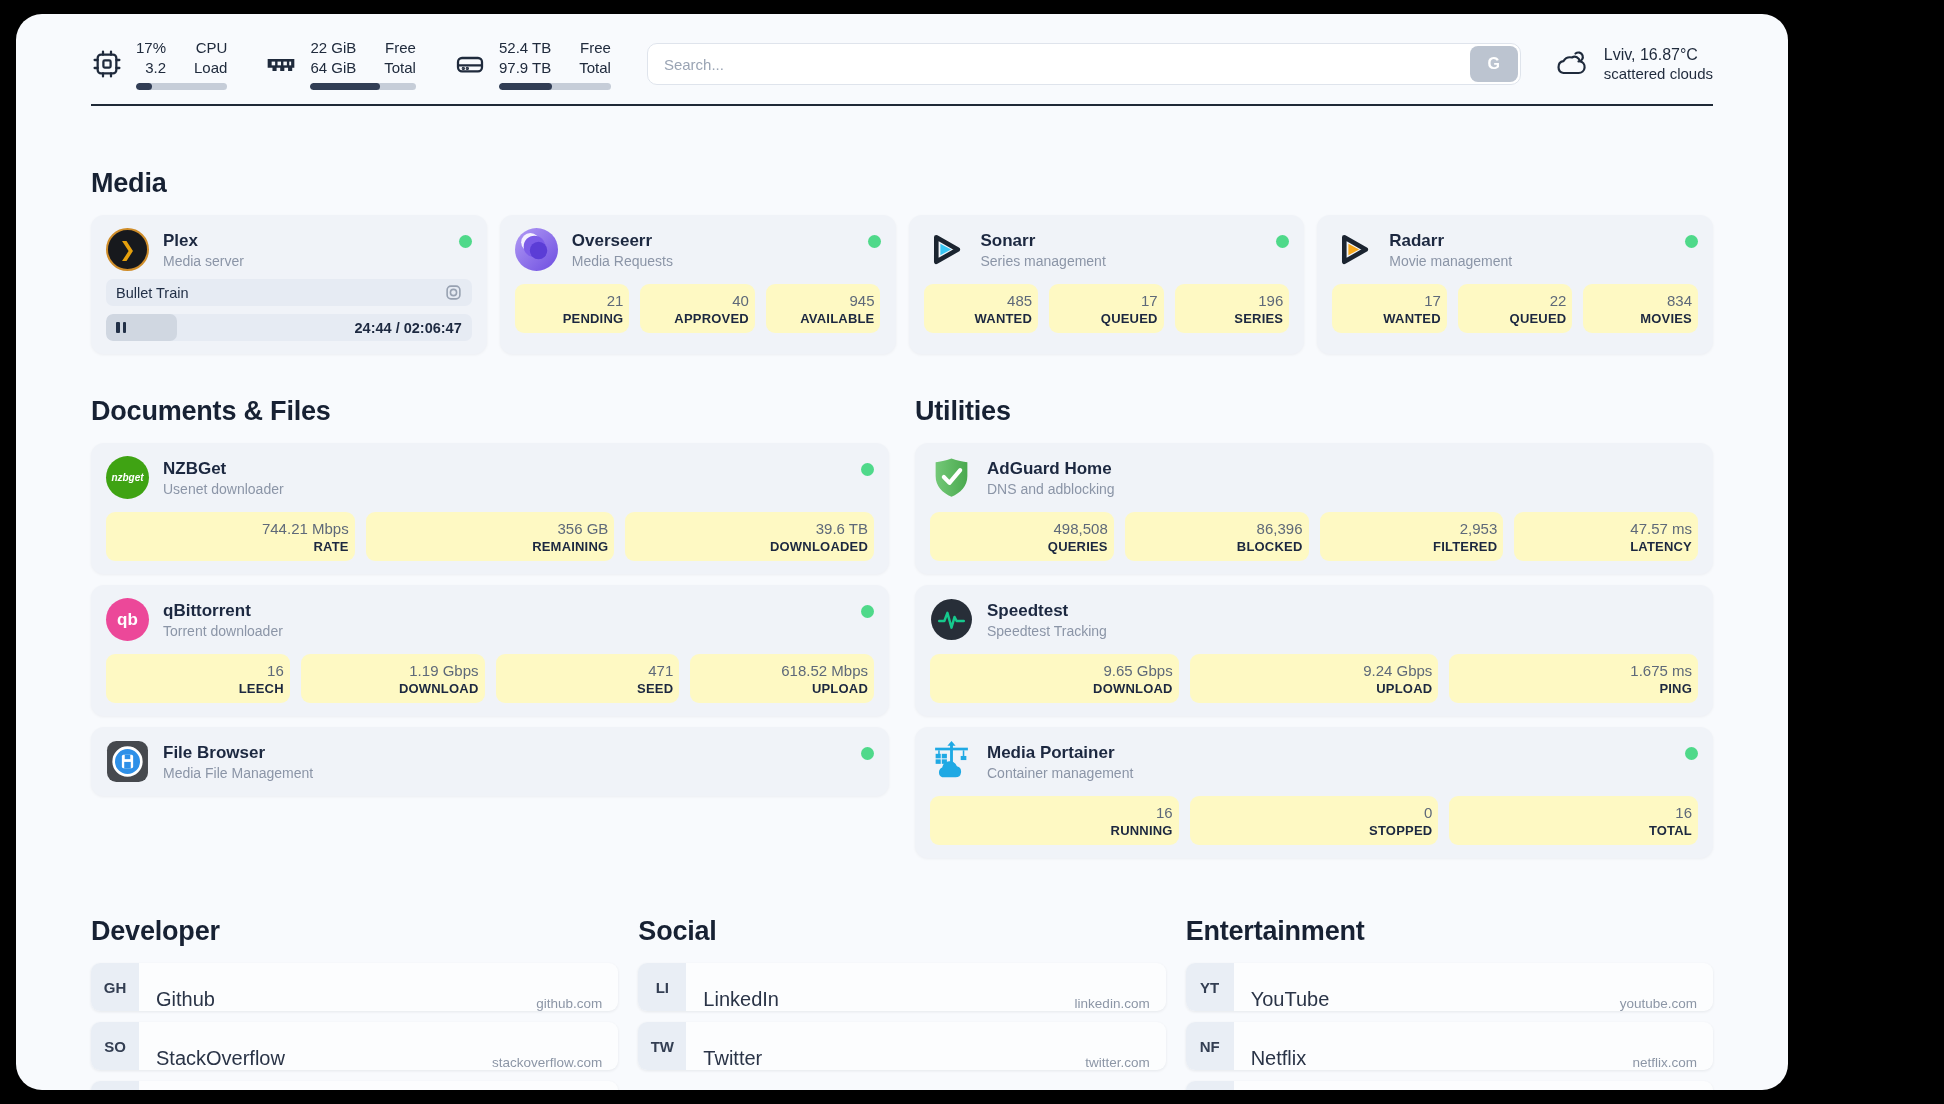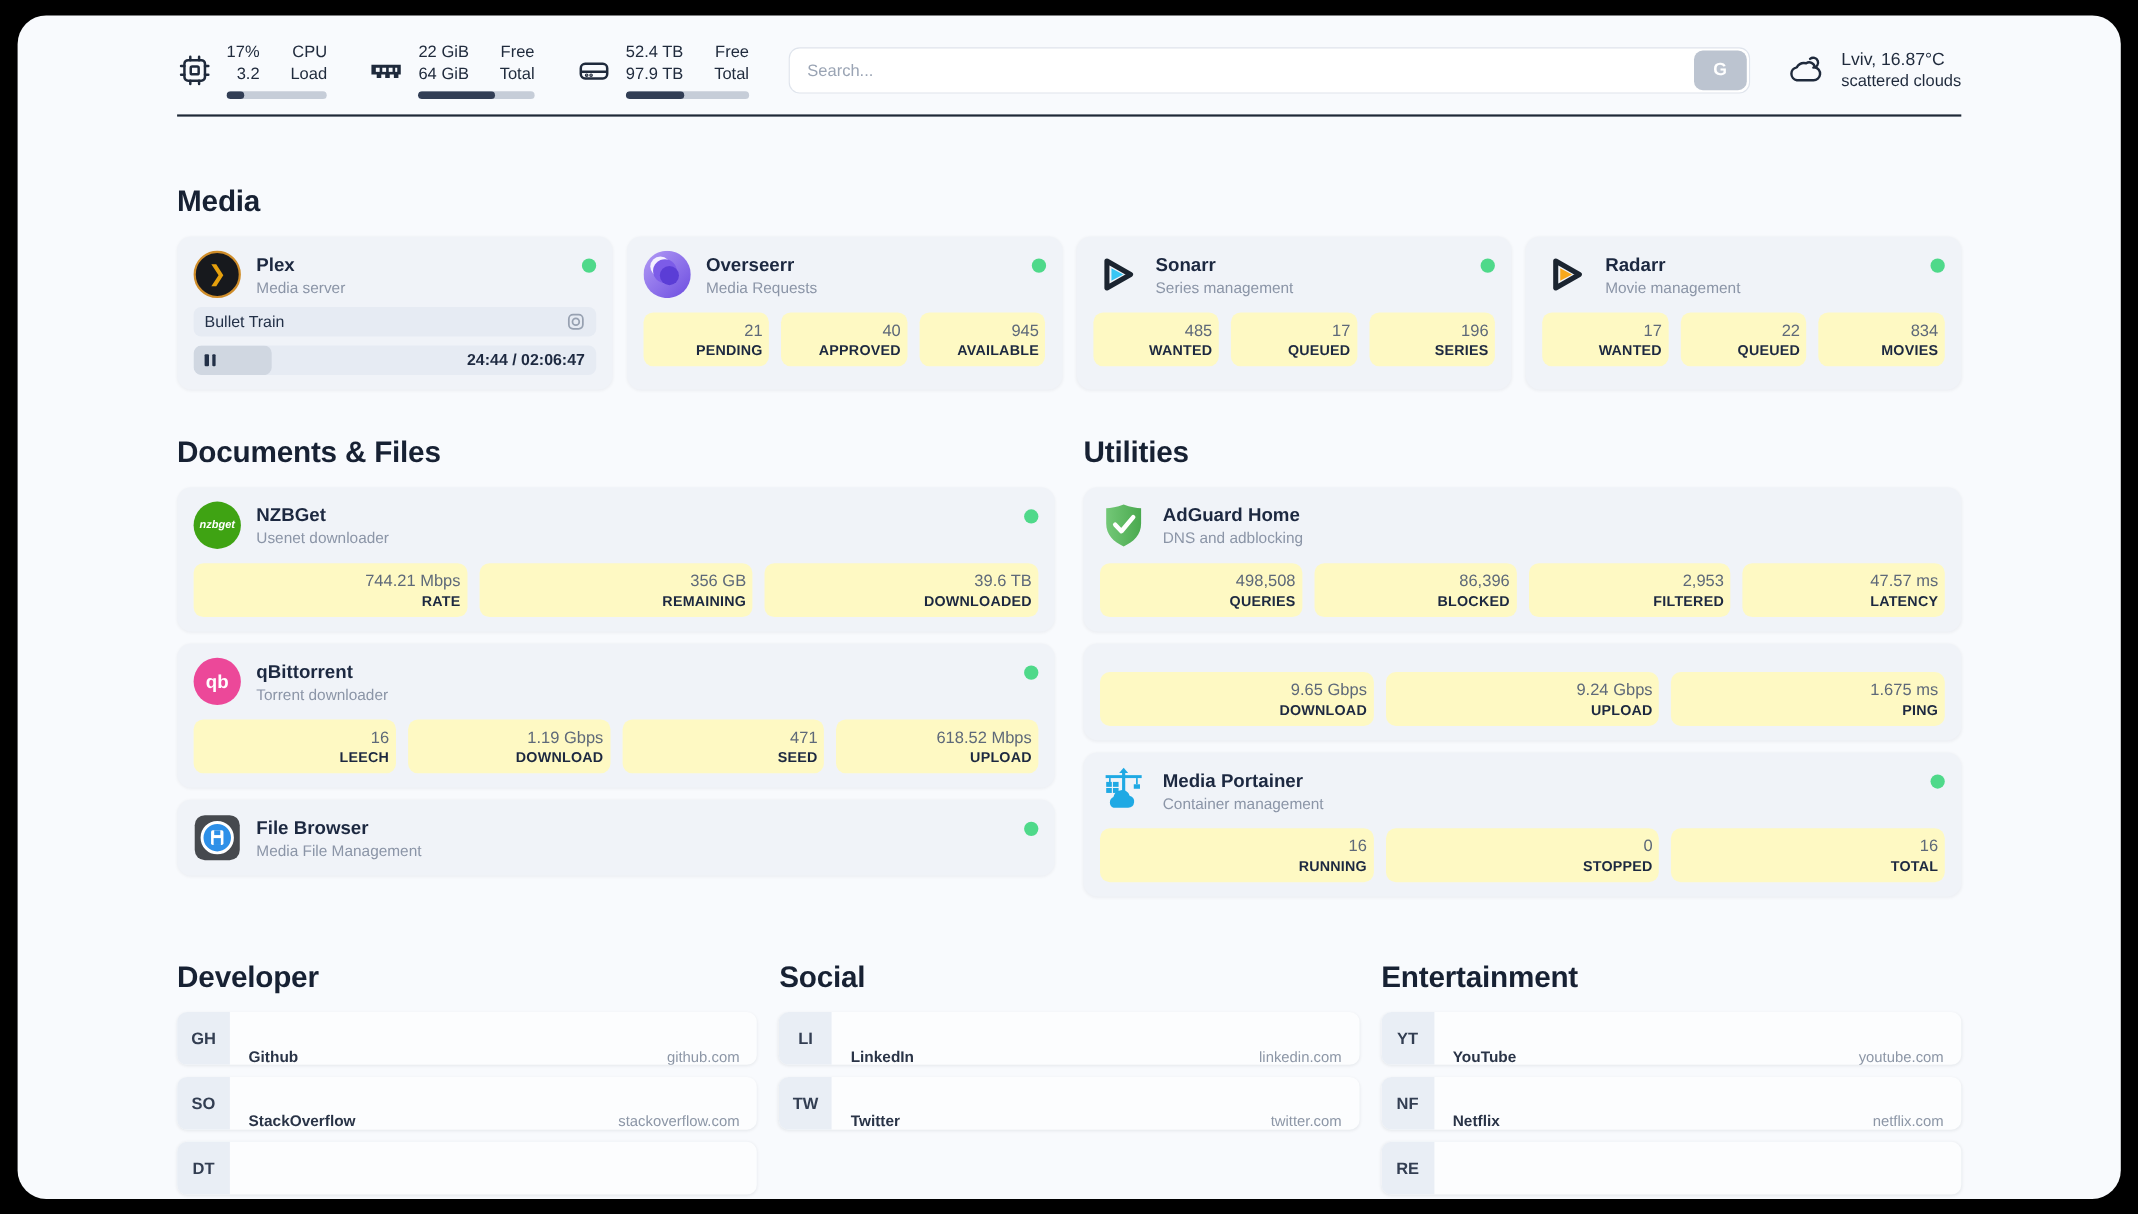--- a/index.html
+++ b/index.html
@@ -1,18 +1,18 @@
 <!DOCTYPE html>
 <html><head>
 <meta charset="utf-8">
 <style>
   * { box-sizing: border-box; margin: 0; padding: 0; }
   html, body { width: 1944px; height: 1104px; background: #000; overflow: hidden;
     font-family: "Liberation Sans", "DejaVu Sans", sans-serif; }
-  .panel { position: absolute; left: 16px; top: 14px; width: 1912px; height: 1076px;
+  .panel { position: absolute; left: 16px; top: 14px; width: 1772px; height: 1076px;
     background: #f8fafd; border-radius: 26px; overflow: hidden; }
   .content { width: 1622px; margin: 0 auto; padding-top: 24px; }
 
   
   .topbar { display: flex; align-items: center; }
   .sys-stats { display: flex; gap: 38px; align-items: center; }
   .sys-widget { display: flex; gap: 13px; align-items: center; }
   .sys-icon { width: 32px; height: 32px; flex: none; color: #1f2a3c; }
   .sys-body { display: flex; flex-direction: column; }
   .sys-rows { display: flex; gap: 28px; }
@@ -82,21 +82,21 @@
   .pause-btn { z-index: 1; display: flex; gap: 3px; cursor: pointer; }
   .pause-btn span { width: 3.5px; height: 11px; background: #223047; border-radius: 1px; display: block; }
   .player-time { margin-left: auto; z-index: 1; font-weight: 600; font-size: 14.5px; color: #1d2940; }
 
   
   .bm-rows { display: flex; flex-direction: column; gap: 11px; }
   .bm-row { display: flex; align-items: flex-end; background: #fcfdfe; border-radius: 9px;
     height: 48px; box-shadow: 0 1px 3px rgba(15,23,42,0.08); overflow: hidden; cursor: pointer; }
   .bm-abbr { width: 48px; align-self: stretch; background: #e9eef5; display: flex;
     align-items: center; justify-content: center; font-weight: 600; font-size: 15px; color: #333e52; }
-  .bm-name { margin-left: 17px; font-size: 14px; color: #2a3447; font-weight: 700; }
+  .bm-name { margin-left: 17px; font-size: 20px; color: #2a3447; font-weight: 400; }
   .bm-url { margin-left: auto; margin-right: 16px; font-size: 13.5px; color: #8c96a6; }
 </style>
 </head>
 <body>
 
 <div class="panel">
   <div class="content">
 
     <header class="topbar">
       <div class="sys-stats">
@@ -440,20 +440,32 @@
                   <div class="stat-label">FILTERED</div>
                 </div>
               <div class="stat">
                   <div class="stat-value">47.57 ms</div>
                   <div class="stat-label">LATENCY</div>
                 </div>
             </div>
           </div>
 
           <div class="card">
+            <div class="card-head">
+              <span class="app-icon">
+                <svg viewBox="0 0 42 42">
+                  <circle cx="21" cy="21" r="20" fill="#272e38"></circle>
+                  <polyline points="9,22.5 14,22.5 17,14.5 21,29 24,18.5 26,22.5 33,22.5" stroke="#16c98d" stroke-width="2.4" fill="none" stroke-linejoin="round" stroke-linecap="round"></polyline>
+                </svg>
+              </span>
+              <div class="app-meta">
+                <div class="app-title">Speedtest</div>
+                <div class="app-sub">Speedtest Tracking</div>
+              </div>
+            </div>
             <div class="stats">
               <div class="stat">
                   <div class="stat-value">9.65 Gbps</div>
                   <div class="stat-label">DOWNLOAD</div>
                 </div>
               <div class="stat">
                   <div class="stat-value">9.24 Gbps</div>
                   <div class="stat-label">UPLOAD</div>
                 </div>
               <div class="stat">

